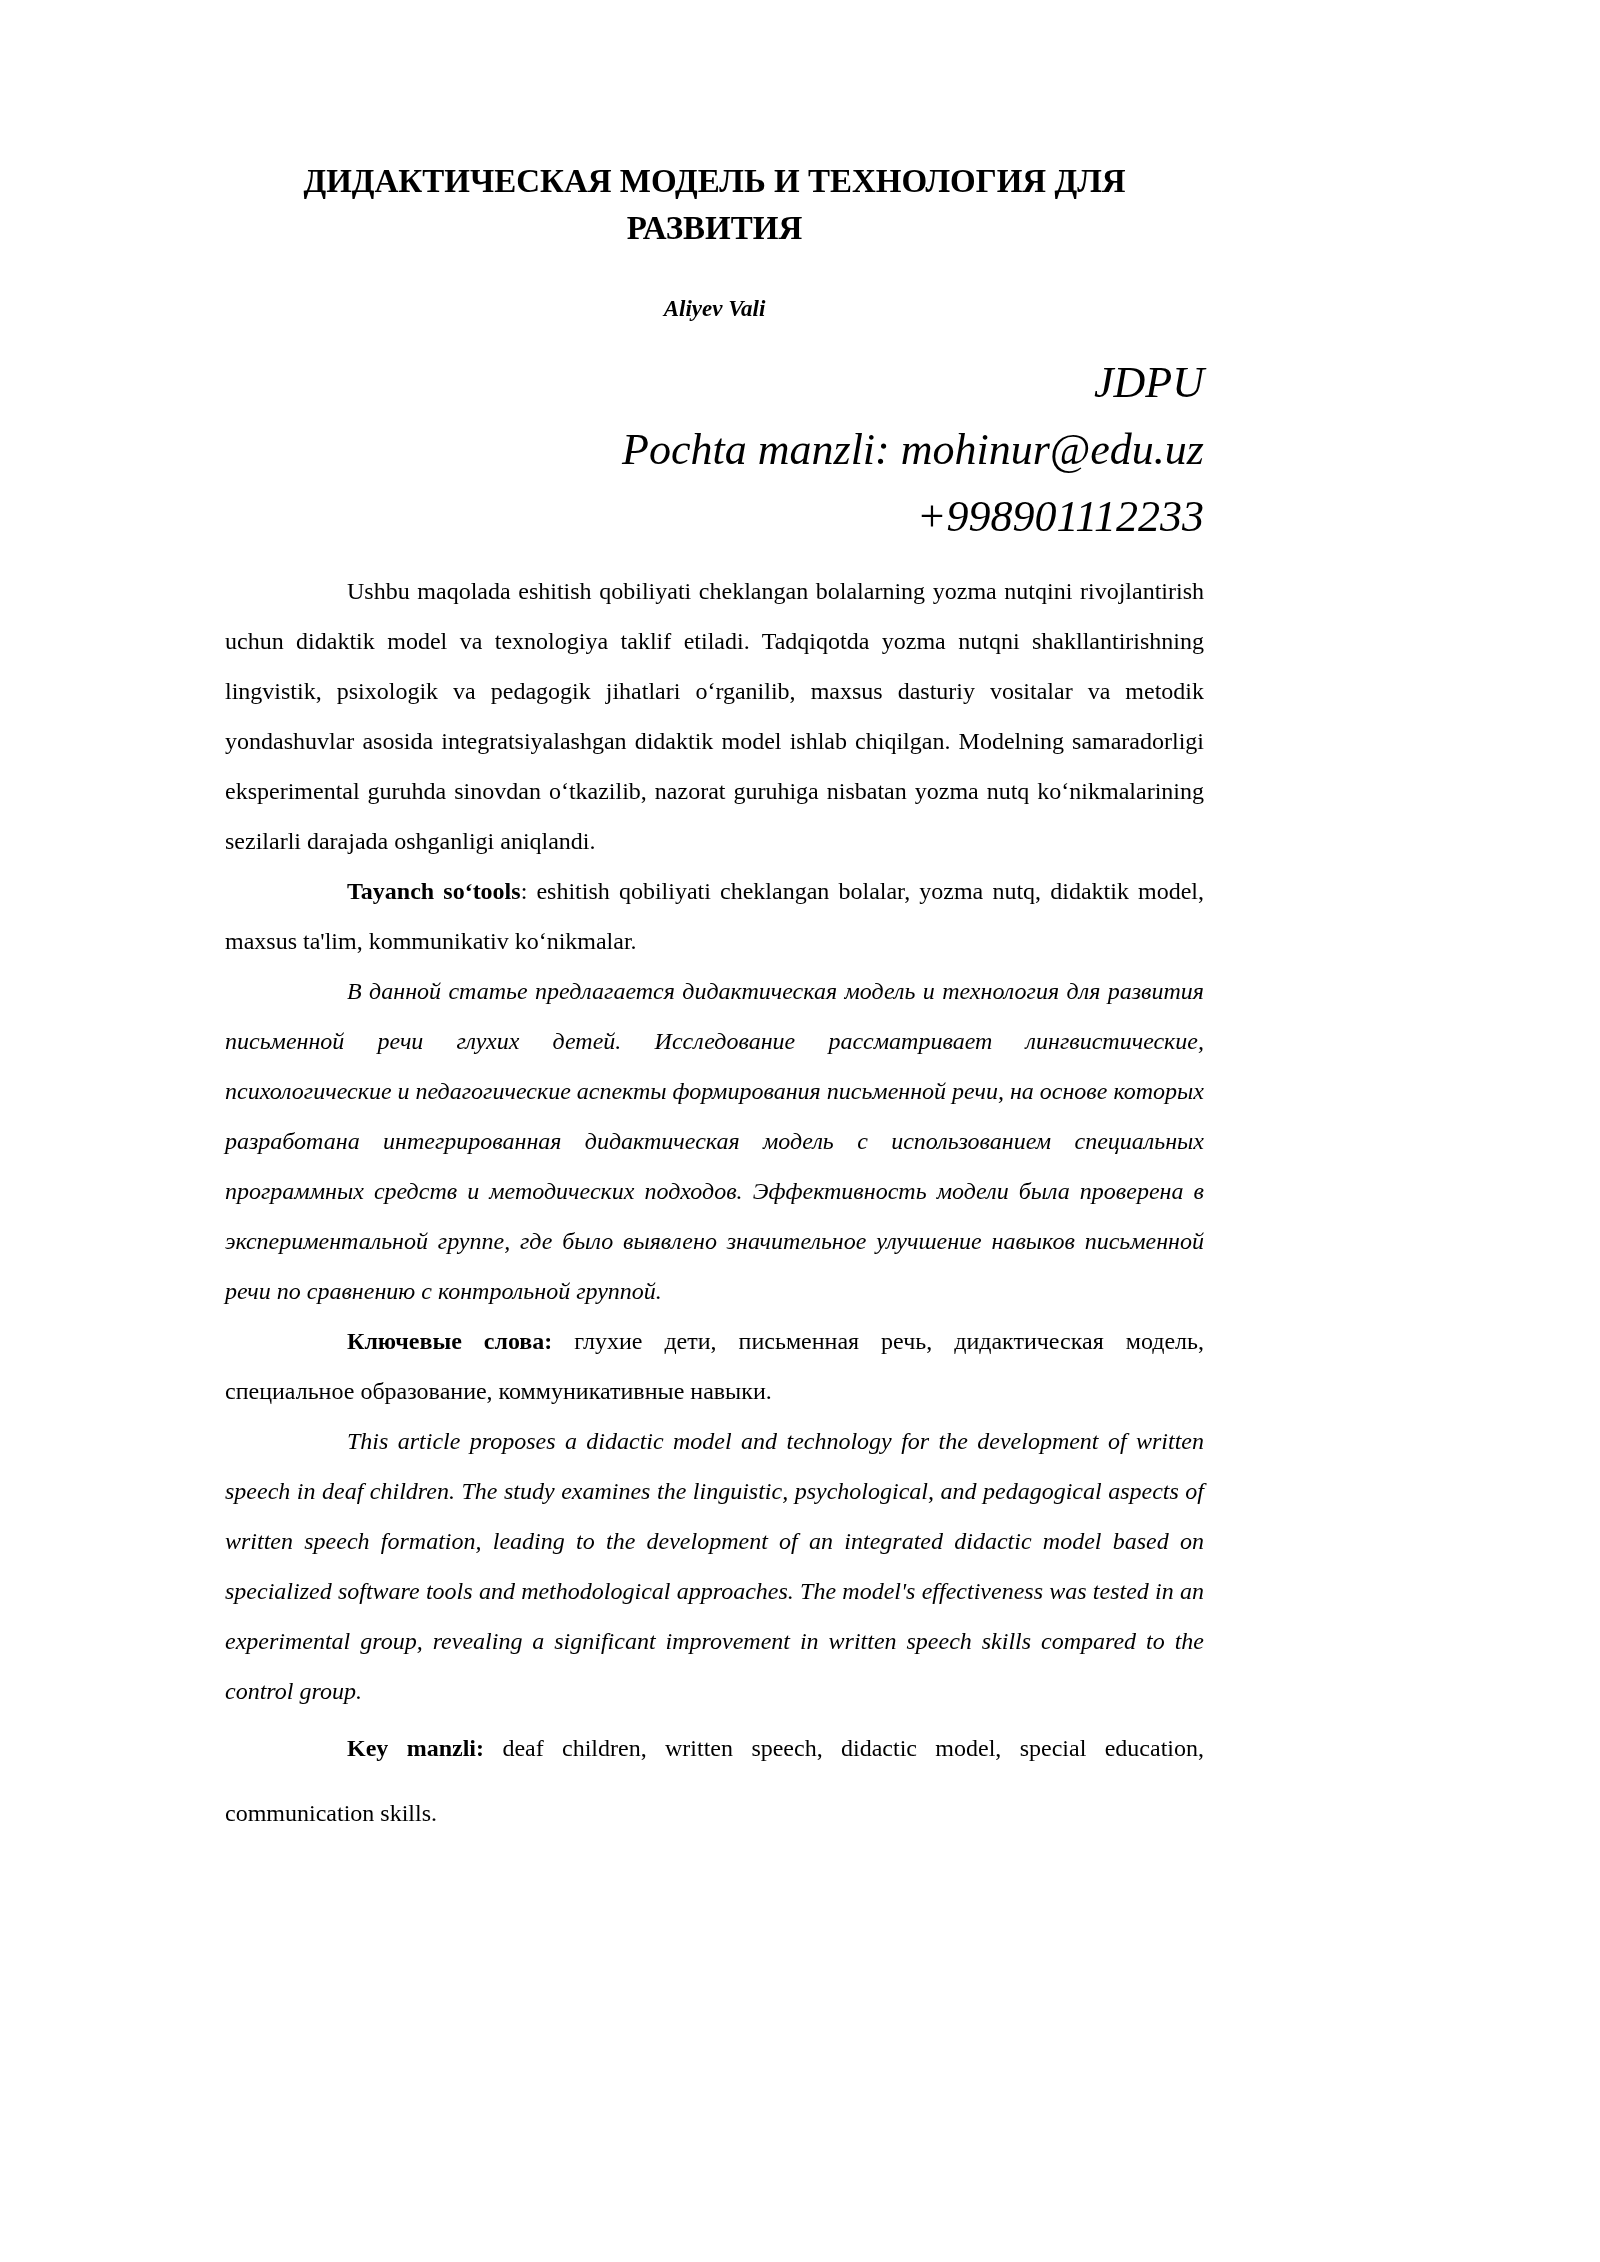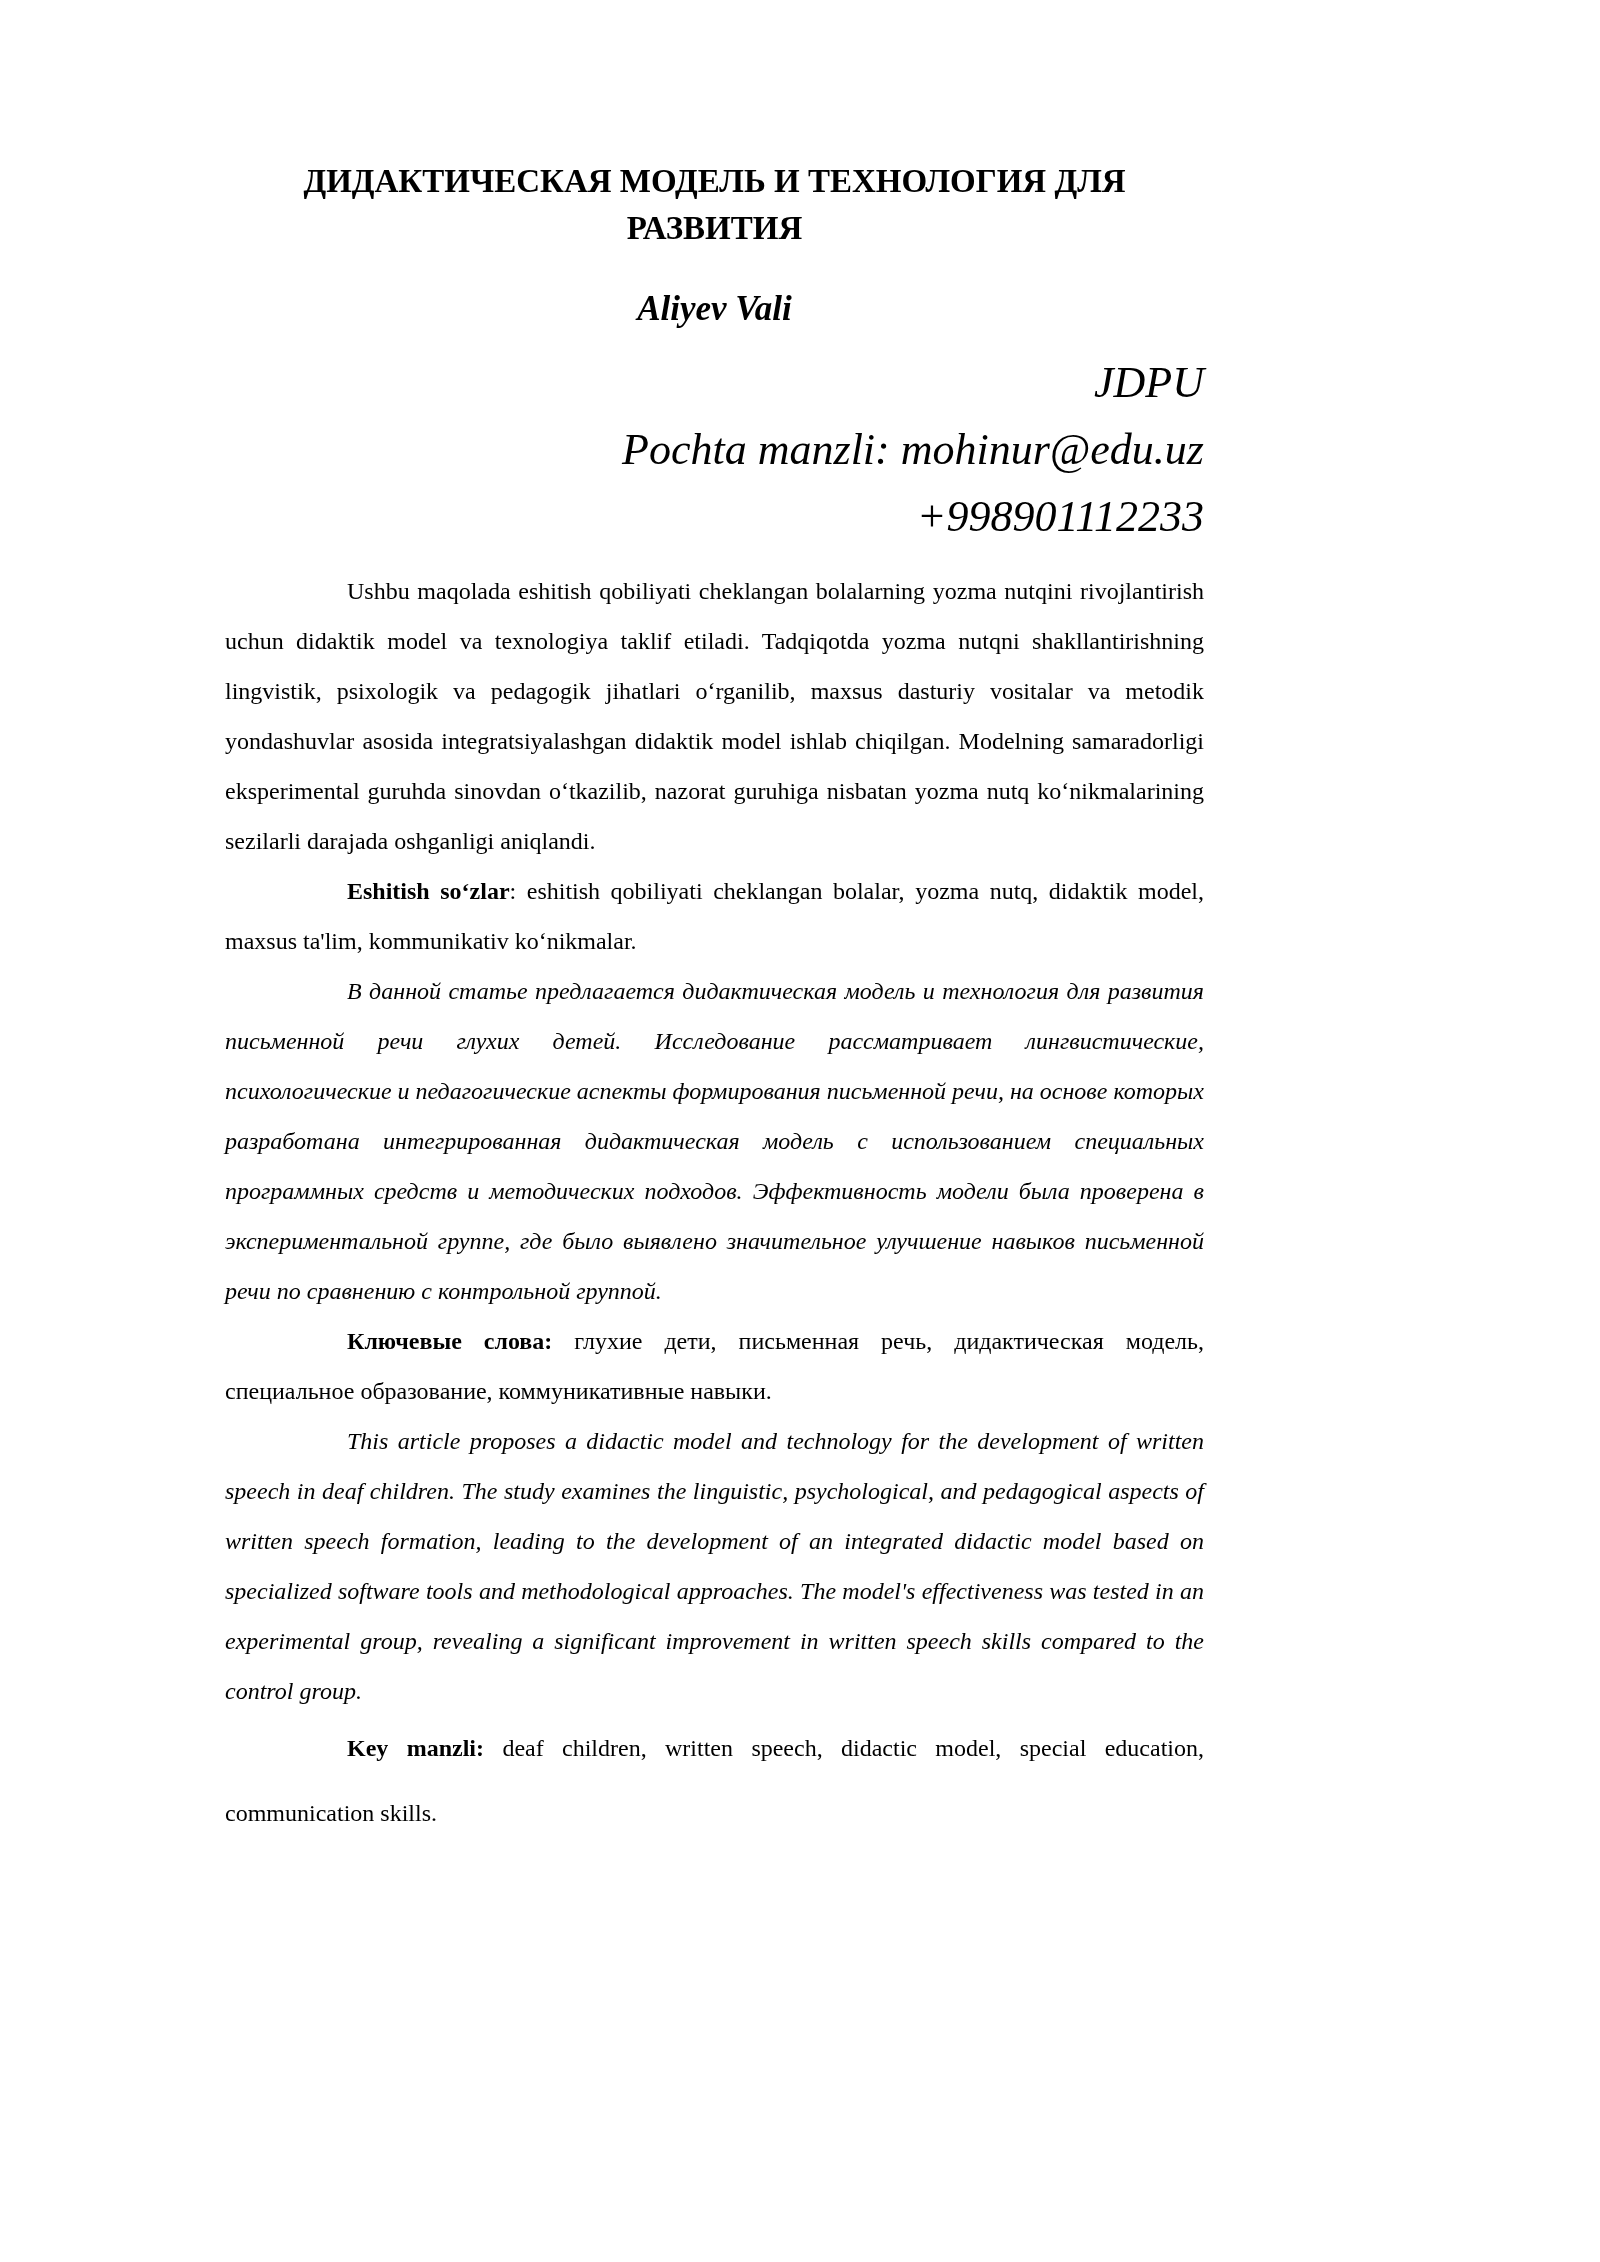--- a/index.html
+++ b/index.html
@@ -27,21 +27,21 @@
     font-weight: bold;
     font-size: 33px;
     line-height: 47px;
   }
   .title .tline { display: block; }
   .author {
     margin: 33px 0 0 0;
     text-align: center;
     font-weight: bold;
     font-style: italic;
-    font-size: 35px;
+    font-size: 23px;
     line-height: 47px;
   }
   .contact p {
     margin: 20px 0 0 0;
     text-align: right;
     font-style: italic;
     font-size: 44px;
     line-height: 47px;
   }
   .contact p:first-child { margin-top: 27px; }
@@ -70,21 +70,21 @@
   <p class="author">Aliyev Vali</p>
 
   <div class="contact">
     <p>JDPU</p>
     <p>Pochta manzli: mohinur@edu.uz</p>
     <p>+998901112233</p>
   </div>
 
   <p class="para mt">Ushbu maqolada eshitish qobiliyati cheklangan bolalarning yozma nutqini rivojlantirish uchun didaktik model va texnologiya taklif etiladi. Tadqiqotda yozma nutqni shakllantirishning lingvistik, psixologik va pedagogik jihatlari o‘rganilib, maxsus dasturiy vositalar va metodik yondashuvlar asosida integratsiyalashgan didaktik model ishlab chiqilgan. Modelning samaradorligi eksperimental guruhda sinovdan o‘tkazilib, nazorat guruhiga nisbatan yozma nutq ko‘nikmalarining sezilarli darajada oshganligi aniqlandi.</p>
 
-  <p class="para"><span class="kw-label">Eshitish so‘zlar</span><span>: eshitish qobiliyati cheklangan bolalar, yozma nutq, didaktik model, maxsus ta'lim, kommunikativ ko‘nikmalar.</span></p>
+  <p class="para"><span class="kw-label">Tayanch so‘tools</span><span>: eshitish qobiliyati cheklangan bolalar, yozma nutq, didaktik model, maxsus ta'lim, kommunikativ ko‘nikmalar.</span></p>
 
   <p class="para italic">В данной статье предлагается дидактическая модель и технология для развития письменной речи глухих детей. Исследование рассматривает лингвистические, психологические и педагогические аспекты формирования письменной речи, на основе которых разработана интегрированная дидактическая модель с использованием специальных программных средств и методических подходов. Эффективность модели была проверена в экспериментальной группе, где было выявлено значительное улучшение навыков письменной речи по сравнению с контрольной группой.</p>
 
   <p class="para"><span class="kw-label">Ключевые слова:</span><span> глухие дети, письменная речь, дидактическая модель, специальное образование, коммуникативные навыки.</span></p>
 
   <p class="para italic">This article proposes a didactic model and technology for the development of written speech in deaf children. The study examines the linguistic, psychological, and pedagogical aspects of written speech formation, leading to the development of an integrated didactic model based on specialized software tools and methodological approaches. The model's effectiveness was tested in an experimental group, revealing a significant improvement in written speech skills compared to the control group.</p>
 
   <p class="para spaced"><span class="kw-label">Key manzli:</span><span> deaf children, written speech, didactic model, special education, communication skills.</span></p>
 
 

